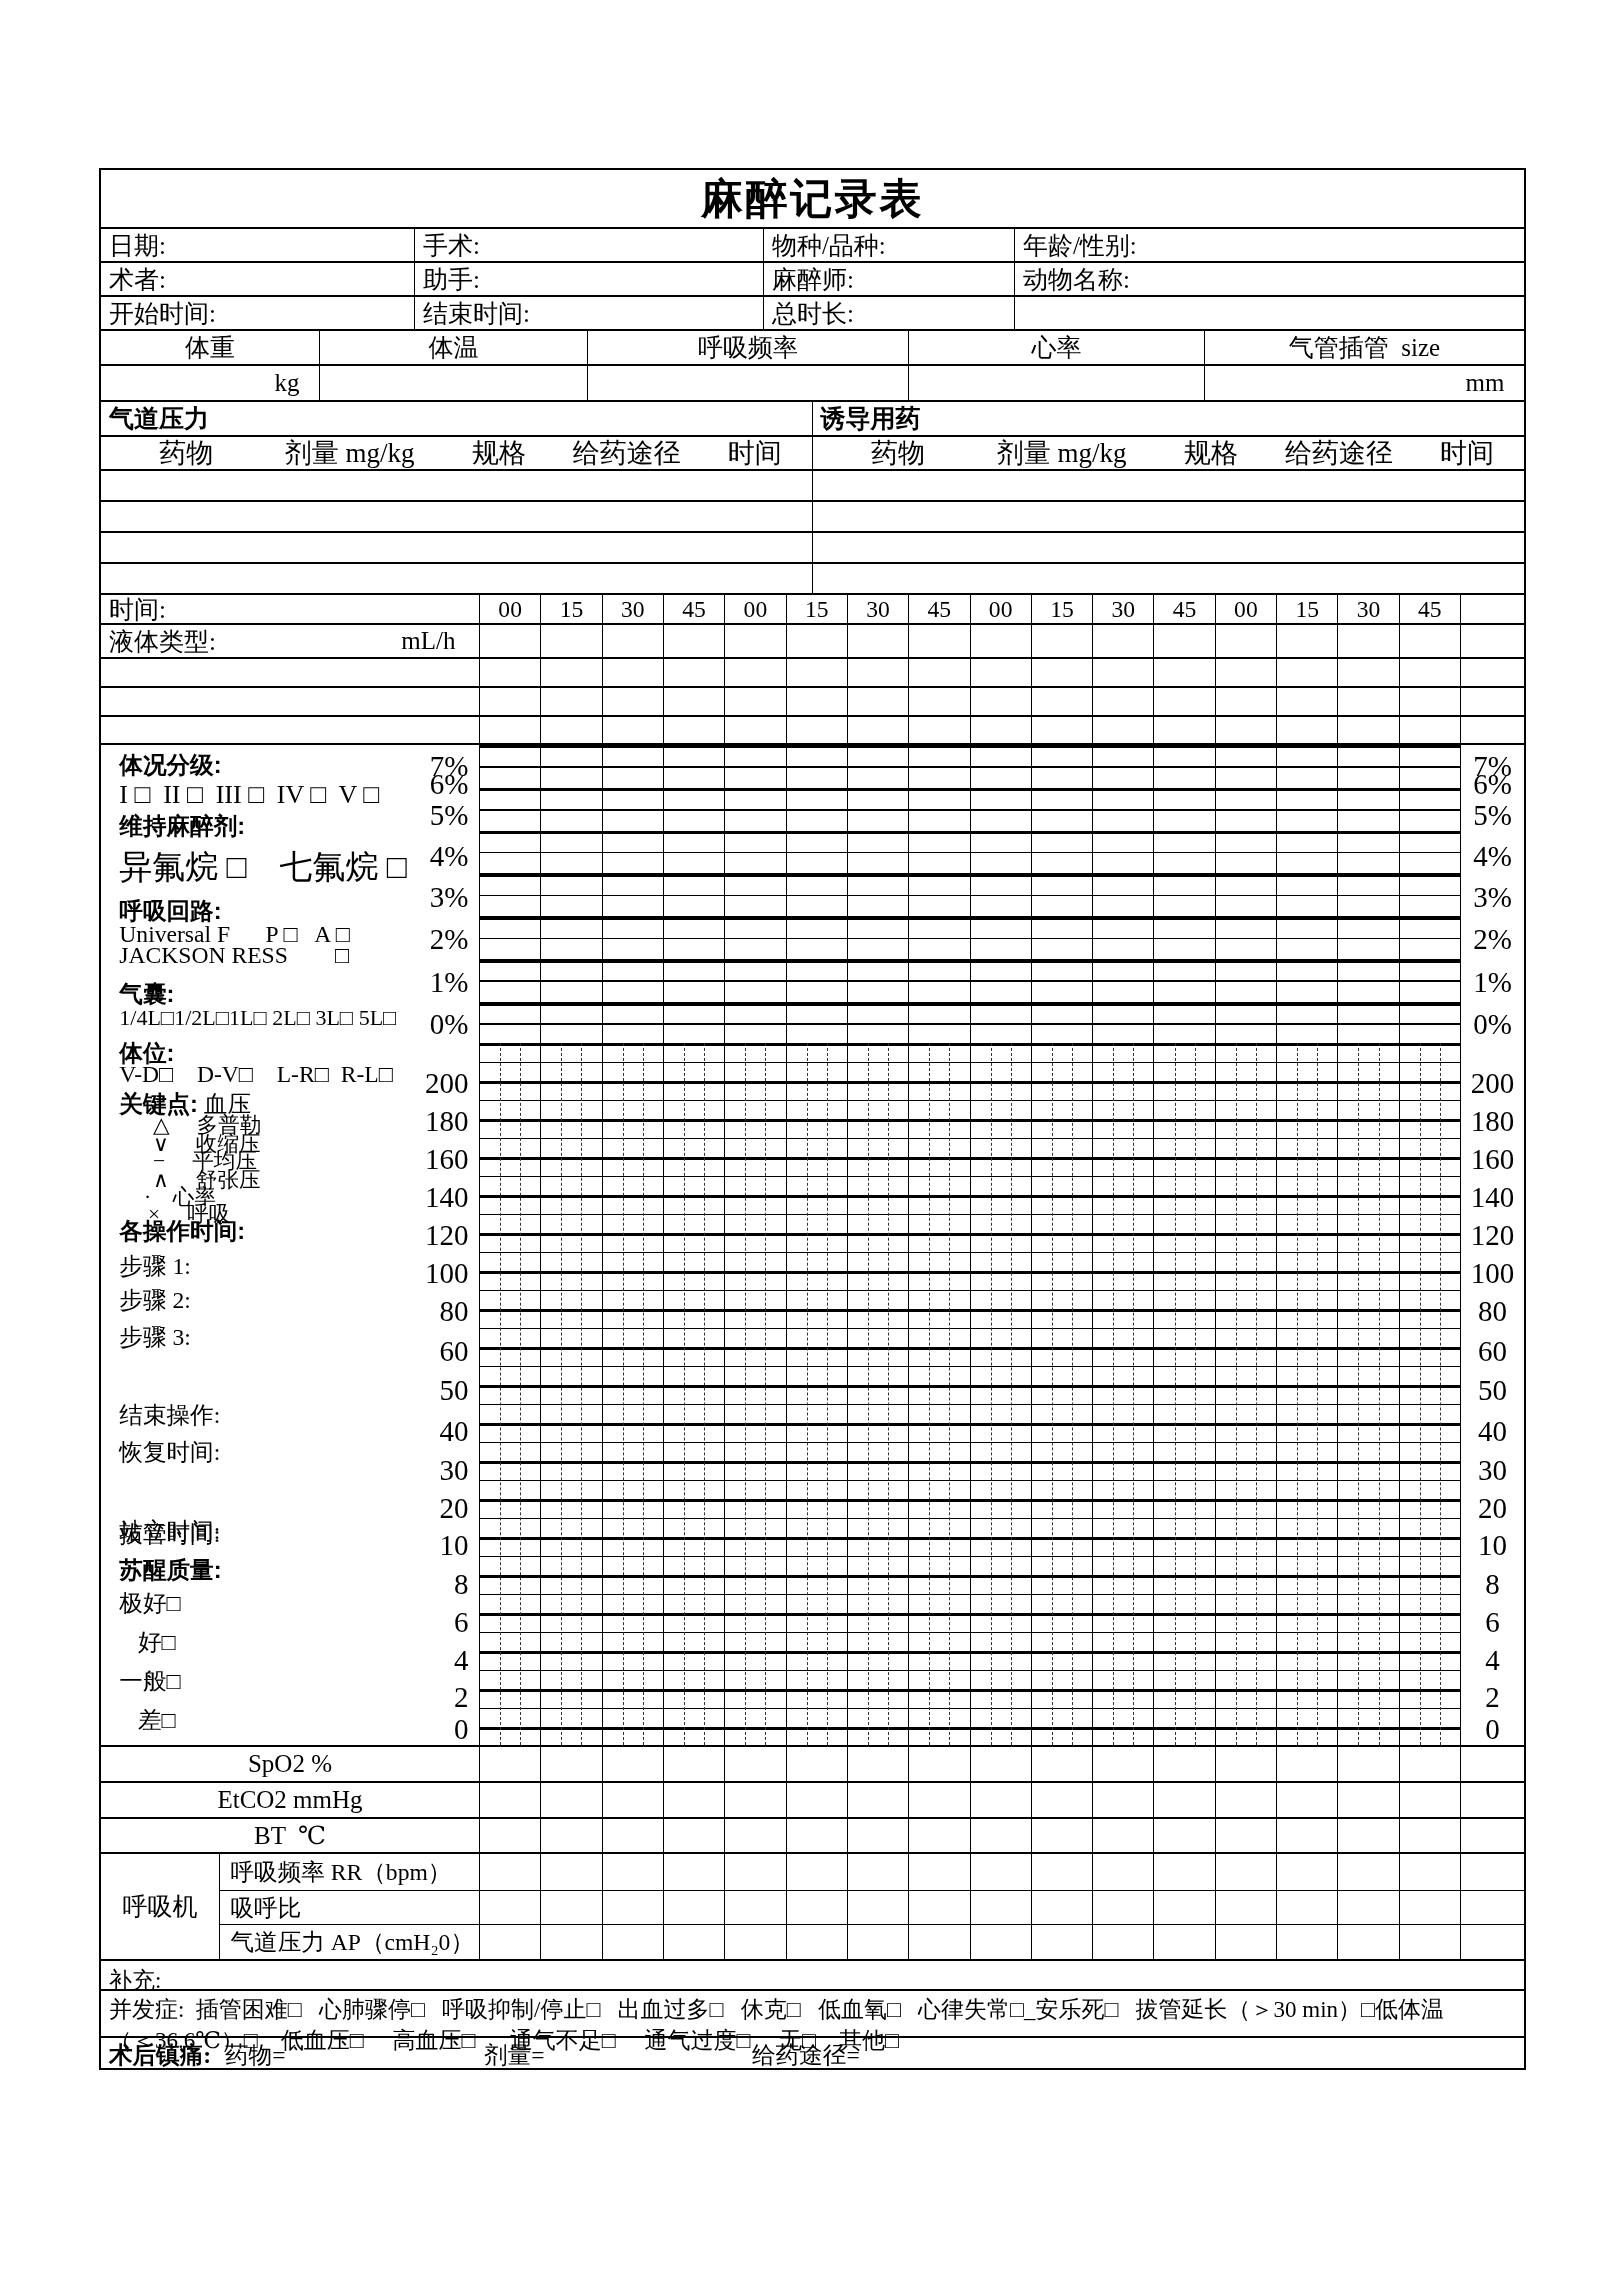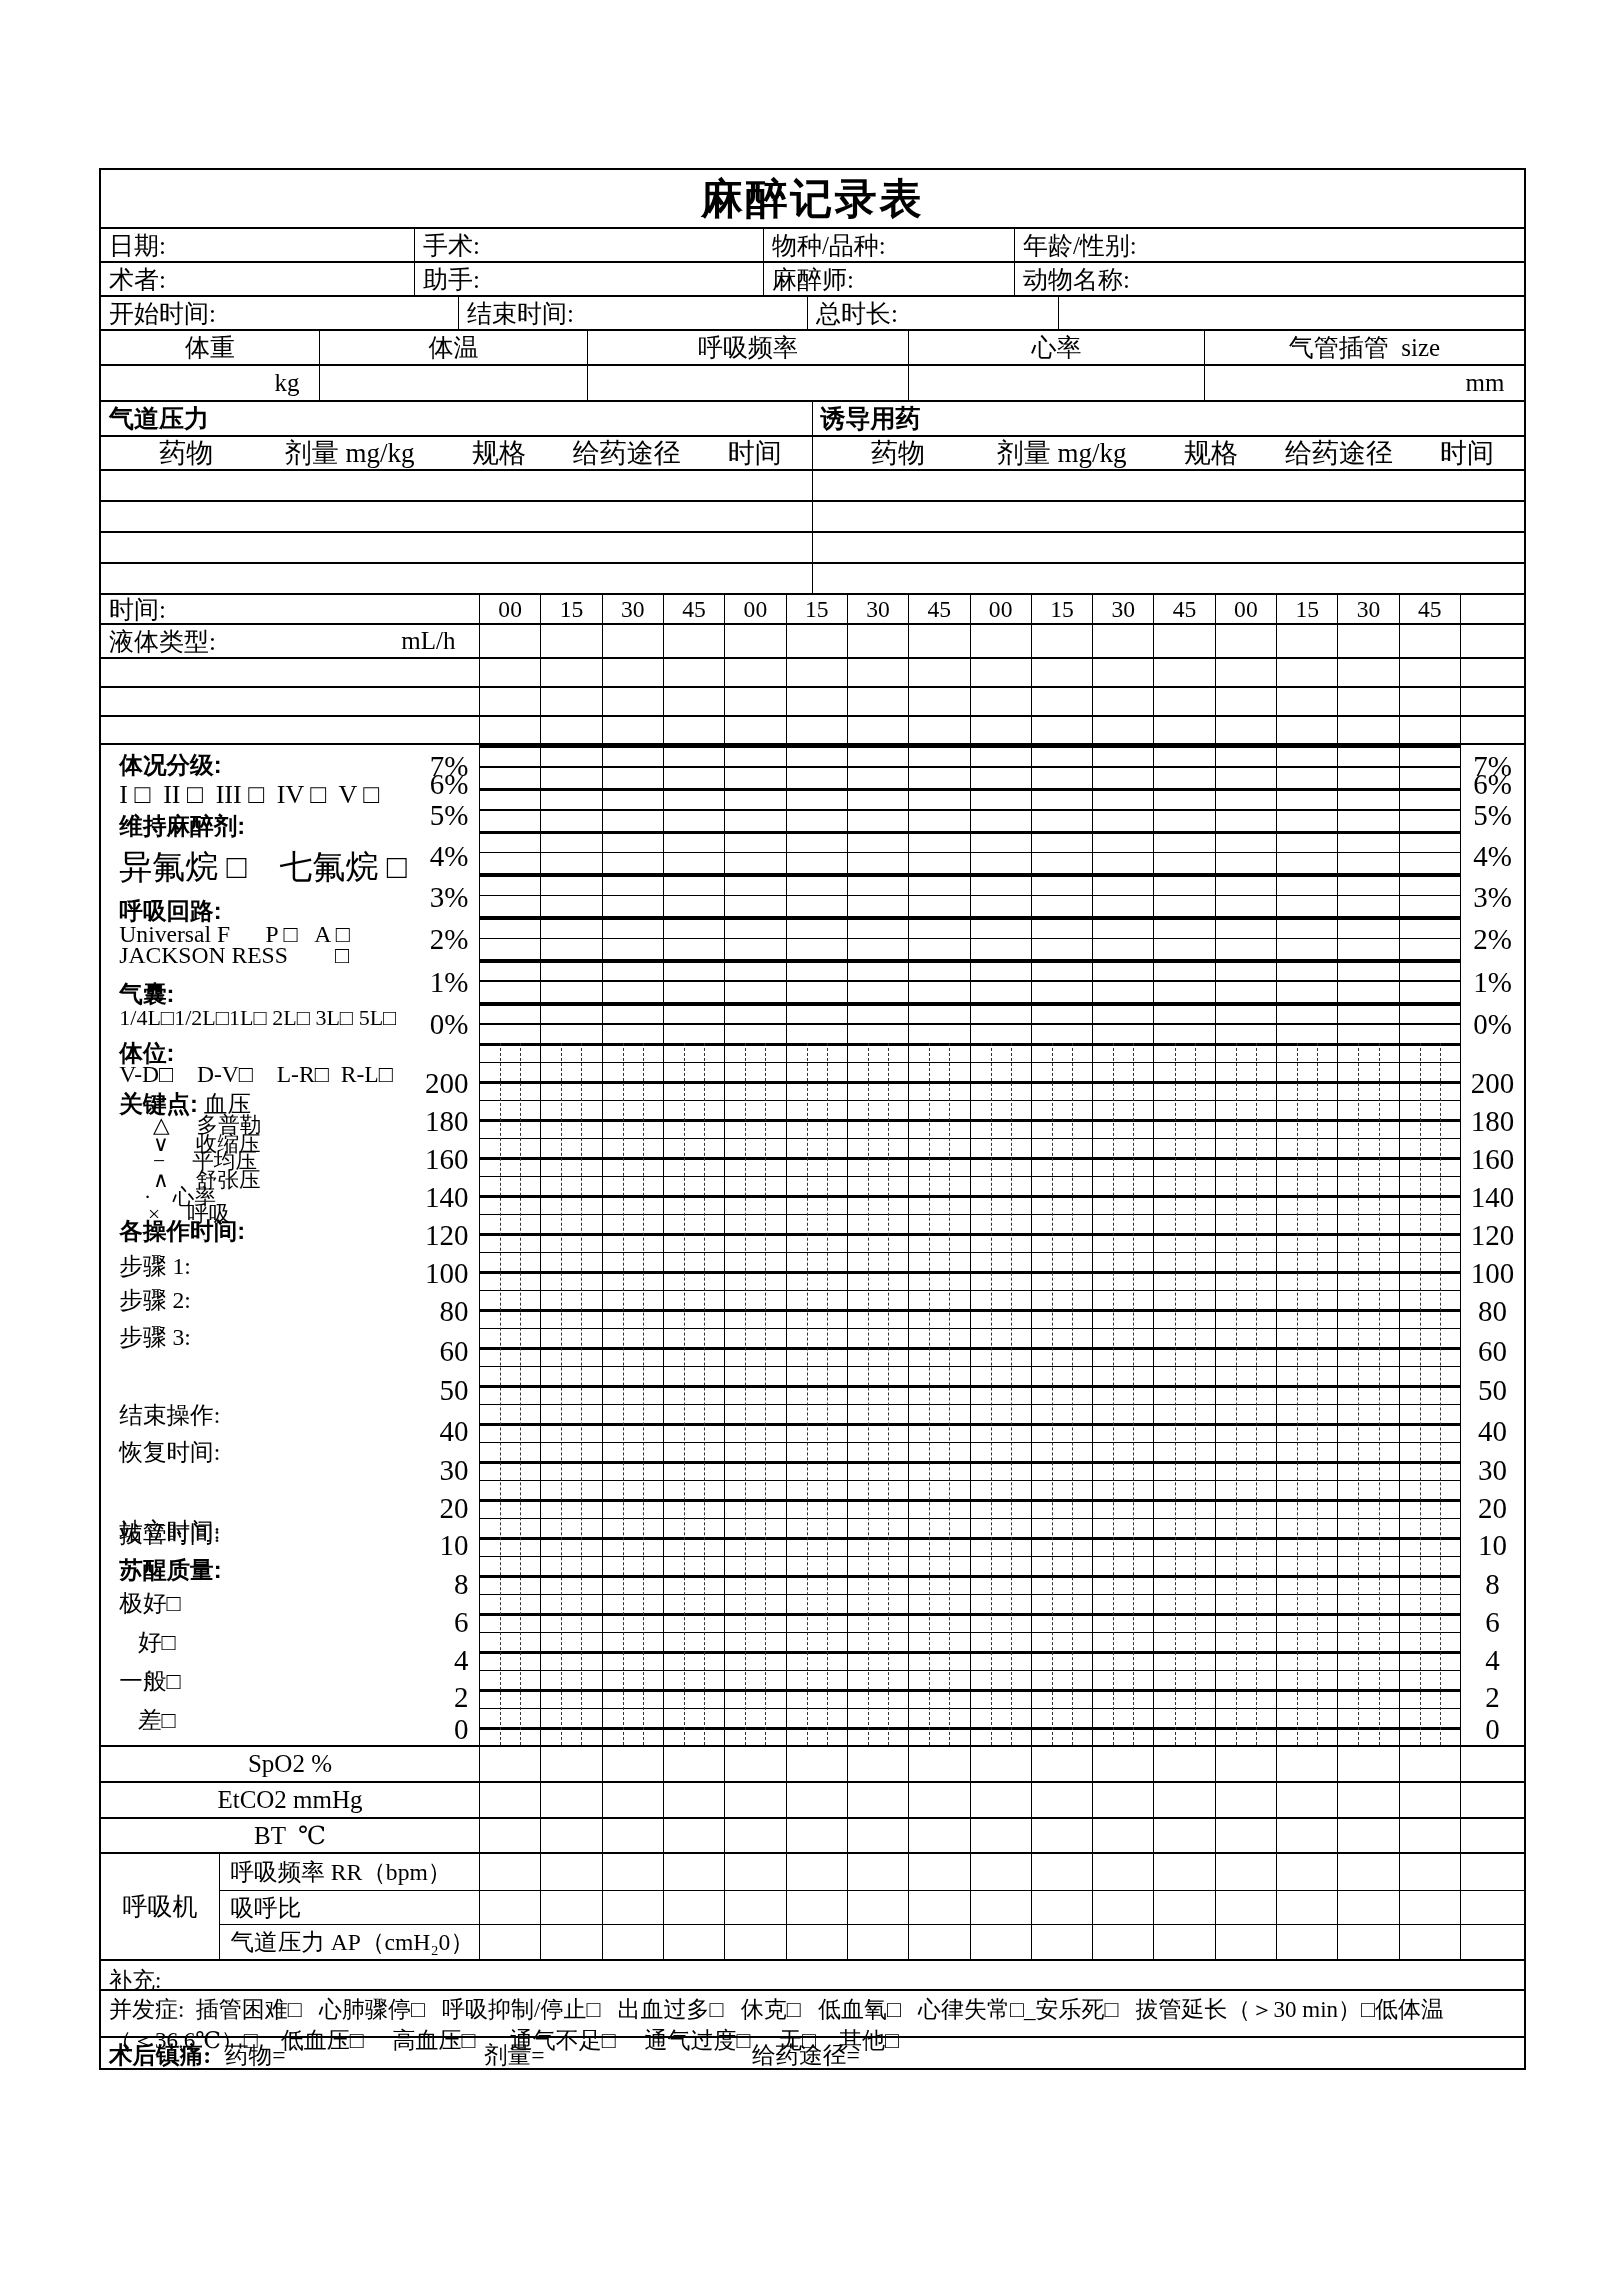--- a/index.html
+++ b/index.html
@@ -82,21 +82,21 @@
       <div class="cell" style="width:251px">物种/品种:</div>
       <div class="cell last" style="flex:1">年龄/性别:</div>
     </div>
     <div class="row" style="height:34px">
       <div class="cell" style="width:314px">术者:</div>
       <div class="cell" style="width:349px">助手:</div>
       <div class="cell" style="width:251px">麻醉师:</div>
       <div class="cell last" style="flex:1">动物名称:</div>
     </div>
     <div class="row" style="height:34px">
-      <div class="cell" style="width:358px">开始时间:</div>
+      <div class="cell" style="width:314px">开始时间:</div>
       <div class="cell" style="width:349px">结束时间:</div>
       <div class="cell" style="width:251px">总时长:</div>
       <div class="cell last" style="flex:1"></div>
     </div>
 
     <div class="row" style="height:35px">
       <div class="cell center" style="width:219px">体重</div>
       <div class="cell center" style="width:268px">体温</div>
       <div class="cell center" style="width:321px">呼吸频率</div>
       <div class="cell center" style="width:296px">心率</div>

